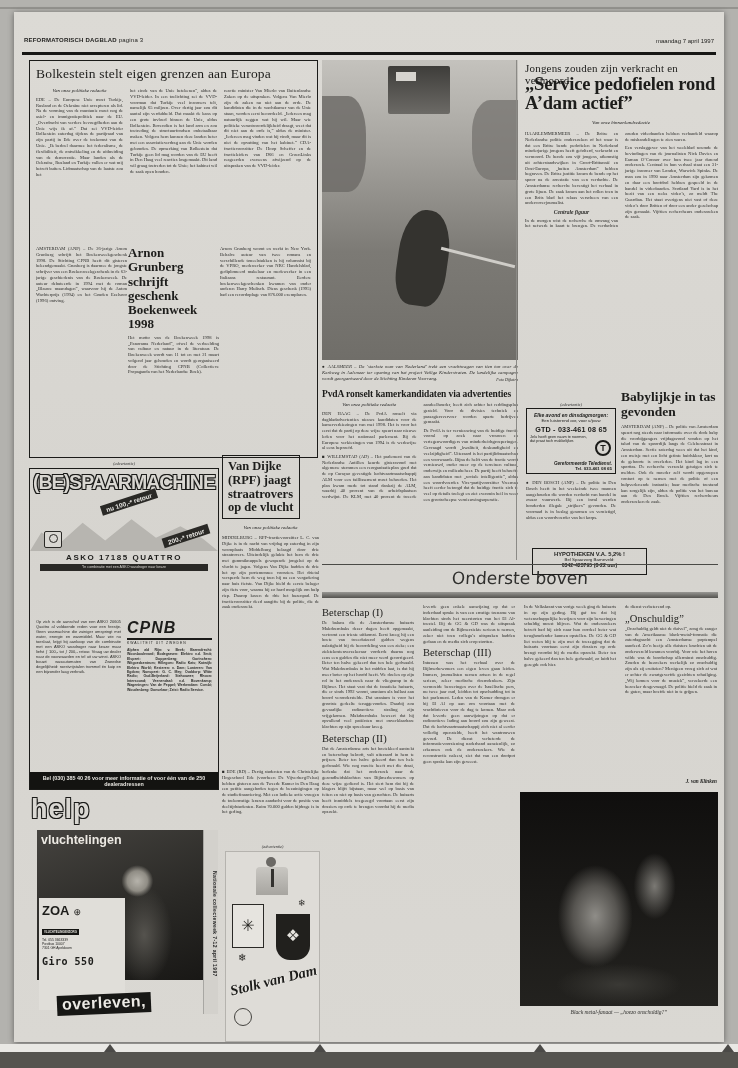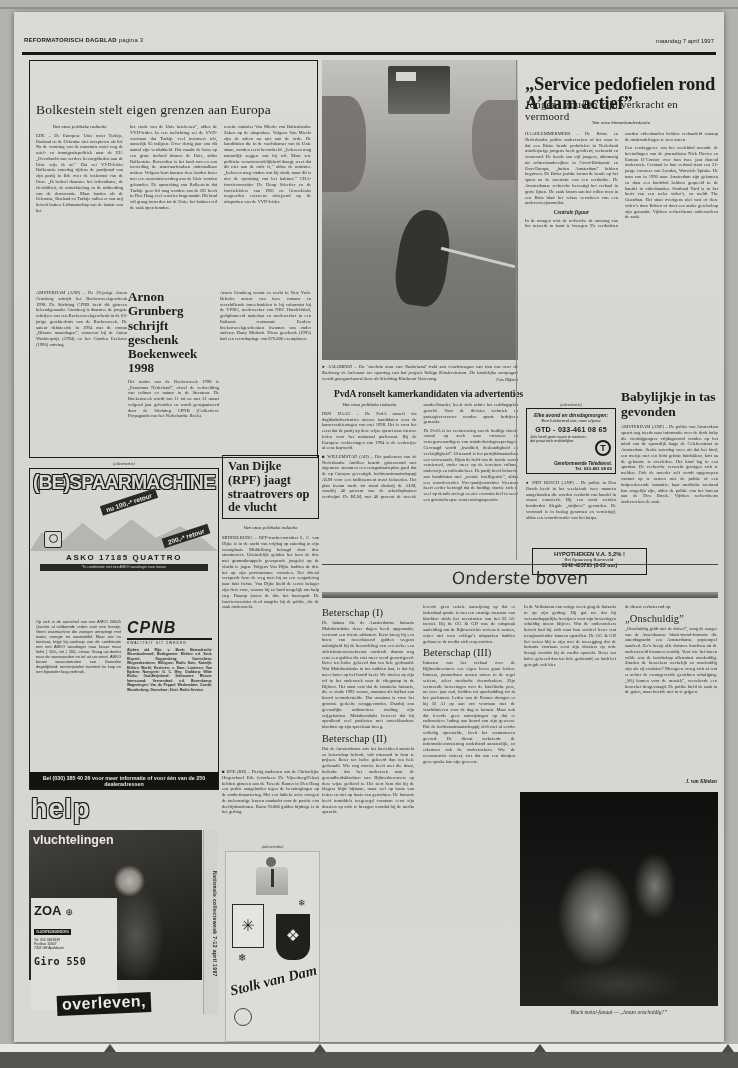--- a/index.html
+++ b/index.html
@@ -8,21 +8,21 @@
   .abs { position:absolute; }
   .page { position:absolute; left:14px; top:12px; width:710px; height:1030px;
           background:linear-gradient(180deg,#dcdad5,#d6d4cf 55%,#dad8d3); box-shadow:0 1px 6px rgba(0,0,0,.45); }
   .sans { font-family:"Liberation Sans", sans-serif; }
   .mono { font-family:"DejaVu Sans Mono", monospace; }
   .b { font-weight:bold; } .i { font-style:italic; } .ctr { text-align:center; } .rgt { text-align:right; }
   .greek { font-size:4.6px; line-height:1.26; text-align:justify; color:#2c2c2a; overflow:hidden; }
   .greek p { margin:0 0 2.5px; }
   .byline { font-style:italic; font-size:5px; text-align:center; margin:0 0 3px; color:#222; }
   .headrule { background:#161614; }
-  .kicker { font-size:13.5px; letter-spacing:.2px;margin-top:36px; }
+  .kicker { font-size:13.5px; letter-spacing:.2px; }
   .headline-xl { font-size:27px; font-weight:bold; line-height:1.03; letter-spacing:-.3px; }
   .headline-lg { font-size:18.5px; font-weight:bold; line-height:1.05; letter-spacing:-.2px; }
   .headline-md { font-size:13px; font-weight:bold; line-height:1.1; }
   .headline-sm { font-size:9.5px; font-weight:bold; letter-spacing:-.1px; }
   .cols3 { column-count:3; column-gap:7px; }
   .cols2 { column-count:2; column-gap:7px; }
   .adlabel { font-size:4.2px; font-style:italic; text-align:center; color:#333; }
   .outline-txt { color:#d9d7d2; text-shadow:-1px -1px 0 #1b1b19, 1px -1px 0 #1b1b19, -1px 1px 0 #1b1b19, 1px 1px 0 #1b1b19, 0 1px 0 #1b1b19, 0 -1px 0 #1b1b19; }
   .ond-h { font-size:10.5px; margin:3px 0 2px; letter-spacing:.1px; }
   .badge { background:#2a2926; color:#eae9e5; font-weight:bold; font-size:6.5px; padding:1.5px 5px; transform:rotate(-18deg); font-family:"Liberation Sans",sans-serif; white-space:nowrap; }
@@ -55,21 +55,21 @@
     <div class="abs headrule" style="left:8px;top:40px;width:694px;height:3px"></div>
 
     <div class="abs" style="left:15px;top:48px;width:289px;height:398px;border:1px solid #1b1b19;padding:5px 6px;overflow:hidden">
       <div class="kicker">Bolkestein stelt eigen grenzen aan Europa</div>
       <div class="cols3 greek" style="margin-top:6px;height:158px">
         <p class="byline">Van onze politieke redactie</p>
         <p>EDE – De Europese Unie moet Turkije, Rusland en de Oekraïne niet accepteren als lid. Na de vorming van de muntunie moet nog de asiel- en immigratiepolitiek naar de EU. „Overdracht van verdere bevoegdheden aan de Unie wijs ik af.” Dat zei VVD-leider Bolkestein zaterdag tijdens de partijraad van zijn partij in Ede over de toekomst van de Unie. „Ik bedoel daarmee het federalisme, de flexibiliteit, de ontwikkeling en de uitbreiding van de democratie. Maar landen als de Oekraïne, Rusland en Turkije vallen er wat mij betreft buiten. Lidmaatschap van de laatste zou het</p>
         <p>het einde van de Unie betekenen”, aldus de VVD-leider. In een toelichting zei de VVD-voorman dat Turkije veel inwoners telt, namelijk 65 miljoen. Over dertig jaar zou dit aantal zijn verdubbeld. Dat maakt de kans op een grote invloed binnen de Unie, aldus Bolkestein. Bovendien is het land arm en zou toetreding de structuurfondsen onbetaalbaar maken. Volgens hem kunnen deze landen beter met een associatieverdrag aan de Unie worden gebonden. De opmerking van Bolkestein dat Turkije geen lid mag worden van de EU heeft in Den Haag veel reacties losgemaakt. Dit land wil graag toetreden tot de Unie; het kabinet wil de zaak open houden.</p>
         <p>reactie minister Van Mierlo van Buitenlandse Zaken op de uitspraken. Volgens Van Mierlo zijn de zaken nu niet aan de orde. De kandidaten die in de wachtkamer van de Unie staan, worden eerst beoordeeld. „Iedereen mag natuurlijk zeggen wat hij wil. Maar wie politieke verantwoordelijkheid draagt, weet dat dit niet aan de orde is,” aldus de minister. „Iedereen mag vinden wat hij vindt, maar dit is niet de opvatting van het kabinet.” CDA-fractievoorzitter De Hoop Scheffer en de fractieleiders van D66 en GroenLinks reageerden eveneens afwijzend op de uitspraken van de VVD-leider.</p>
       </div>
-      <div style="margin-top:8px;display:grid;grid-template-columns:1fr 1fr 1fr;gap:1px;height:150px;overflow:hidden">
+      <div style="margin-top:0;display:grid;grid-template-columns:1fr 1fr 1fr;gap:1px;height:150px;overflow:hidden">
         <div class="greek">AMSTERDAM (ANP) – De 26-jarige Arnon Grunberg schrijft het Boekenweekgeschenk 1998. De Stichting CPNB heeft dit gisteren bekendgemaakt. Grunberg is daarmee de jongste schrijver van een Boekenweekgeschenk in de 63-jarige geschiedenis van de Boekenweek. De auteur debuteerde in 1994 met de roman „Blauwe maandagen”, waarvoor hij de Anton Wachterprijs (1994) en het Gouden Ezelsoor (1996) ontving.</div>
         <div>
           <div class="headline-md" style="margin-bottom:3px">Arnon Grunberg schrijft geschenk Boekenweek 1998</div>
           <div class="greek">Het motto van de Boekenweek 1998 is „Panorama Nederland”, ofwel de verbeelding van cultuur en natuur in de literatuur. De Boekenweek wordt van 11 tot en met 21 maart volgend jaar gehouden en wordt georganiseerd door de Stichting CPNB (Collectieve Propaganda van het Nederlandse Boek).</div>
         </div>
         <div class="greek">Arnon Grunberg woont en werkt in New York. Behalve auteur van twee romans en verschillende toneelstukken is hij columnist bij de VPRO, medewerker van NRC Handelsblad, gediplomeerd makelaar en medewerker in een Italiaans restaurant. Eerdere boekenweekgeschenken kwamen van onder anderen Harry Mulisch. Diens geschenk (1995) had een recordoplage van 876.000 exemplaren.</div>
       </div>
     </div>
 
     <div class="abs photo-street" style="left:308px;top:48px;width:196px;height:300px">
@@ -78,21 +78,21 @@
       <div class="abs" style="left:0;top:36px;width:44px;height:96px;background:#6e6c68;border-radius:0 40% 40% 0;opacity:.85"></div>
       <div class="abs" style="left:150px;top:40px;width:46px;height:80px;background:#787672;border-radius:40% 0 0 40%;opacity:.8"></div>
       <div class="abs" style="left:76px;top:150px;width:50px;height:96px;background:#34332f;border-radius:45% 45% 35% 35%;transform:rotate(8deg)"></div>
       <div class="abs" style="left:118px;top:196px;width:76px;height:3px;background:#cfcdc8;transform:rotate(14deg)"></div>
     </div>
     <div class="abs" style="left:308px;top:352px;width:196px">
       <p class="greek i" style="font-size:4.9px">● AALSMEER – De ‘sterkste man van Nederland’ trekt een vrachtwagen van tien ton over de Kerkweg in Aalsmeer ter opening van het project Veilige Kinderstraten. De landelijke campagne wordt georganiseerd door de Stichting Kinderen Voorrang.</p>
       <div class="i rgt" style="font-size:4px;margin-top:-6px">Foto Dijkstra</div>
     </div>
 
-    <div class="abs headline-sm" style="left:320px;top:377px;width:196px">PvdA ronselt kamerkandidaten via advertenties</div>
+    <div class="abs headline-sm" style="left:308px;top:377px;width:196px">PvdA ronselt kamerkandidaten via advertenties</div>
     <div class="abs cols2 greek" style="left:308px;top:390px;width:196px;height:158px">
       <p class="byline">Van onze politieke redactie</p>
       <p>DEN HAAG – De PvdA ronselt via dagbladadvertenties nieuwe kandidaten voor de kamerverkiezingen van mei 1998. Het is voor het eerst dat de partij op deze wijze speurt naar nieuwe leden voor het nationaal parlement. Bij de Europese verkiezingen van 1994 is de werkwijze al eens beproefd.</p>
       <p>■ WILLEMSTAD (AD) – Het parlement van de Nederlandse Antillen keurde gisteravond met algemene stemmen een reorganisatieplan goed dat de op Curaçao gevestigde luchtvaartmaatschappij ALM voor een faillissement moet behoeden. Het plan kwam mede tot stand dankzij de ALM, waarbij 40 procent van de arbeidsplaatsen verdwijnt. De KLM, met 40 procent de tweede aandeelhouder, heeft zich achter het reddingsplan gesteld. Voor de divisies techniek en passagiersvervoer worden aparte bedrijven gemaakt.</p>
       <p>De PvdA is ter vernieuwing van de huidige fractie vooral op zoek naar vrouwen en vertegenwoordigers van minderheidsgroeperingen. Gevraagd wordt „kwaliteit, deskundigheid en veelzijdigheid”. Uiteraard is het partijlidmaatschap een voorwaarde. Bijna de helft van de fractie wordt vernieuwd, onder meer op de terreinen cultuur, onderwijs en milieubeheer. De partij heeft behoefte aan kandidaten met „sociale intelligentie”, aldus een woordvoerder. Vice-partijvoorzitter Vreeman heeft eerder betoogd dat de huidige fractie zich te veel op details toelegt en ziet evenmin heil in weer een grootscheepse vernieuwingsoperatie.</p>
     </div>
 
     <div class="abs" style="left:502px;top:48px;width:1px;height:500px;background:#8b8a86"></div>
 
     <div class="abs kicker" style="left:511px;top:50px;width:192px;font-size:11px">Jongens zouden zijn verkracht en vermoord</div>
@@ -120,21 +120,21 @@
 
     <div class="abs sans ctr" style="left:518px;top:536px;width:115px;height:27px;border:1px solid #1b1b19;padding:1.5px">
       <div class="b" style="font-size:5.8px">HYPOTHEKEN V.A. 5,2% !</div>
       <div style="font-size:4.4px">Bel Spaarzorg Barneveld:</div>
       <div class="b" style="font-size:5.2px">0342-423795 (8-22 uur)</div>
     </div>
 
     <div class="abs headline-md" style="left:607px;top:378px;width:97px;font-size:13.5px">Babylijkje in tas gevonden</div>
     <div class="abs greek" style="left:607px;top:412px;width:97px;height:148px">AMSTERDAM (ANP) – De politie van Amsterdam speurt nog steeds naar informatie over de dode baby die voorbijgangers vrijdagavond vonden op het talud van de spoordijk langs de Celebesstraat in Amsterdam. Sectie zaterdag wees uit dat het kind, een meisje met een licht getinte huidskleur, kort na de geboorte is overleden. Het kind lag in een sporttas. De recherche verzoekt getuigen zich te melden. Ook de moeder zelf wordt opgeroepen contact op te nemen met de politie of een hulpverlenende instantie; haar medische toestand kan zorgelijk zijn, aldus de politie van het bureau aan de Den Broek. Vijftien rechercheurs onderzoeken de zaak.</div>
 
-    <div class="abs" style="left:208px;top:443px;width:97px;height:64px;border:1.5px solid #1b1b19;padding:4px 5px">
+    <div class="abs" style="left:208px;top:443px;width:78px;height:64px;border:1.5px solid #1b1b19;padding:4px 5px">
       <div class="headline-md" style="font-size:12.5px">Van Dijke (RPF) jaagt straatrovers op de vlucht</div>
     </div>
     <div class="abs byline" style="left:208px;top:513px;width:97px">Van onze politieke redactie</div>
     <div class="abs greek" style="left:208px;top:523px;width:97px;height:232px">MIDDELBURG – RPF-fractievoorzitter L. C. van Dijke is in de nacht van vrijdag op zaterdag in zijn woonplaats Middelburg belaagd door drie straatrovers. Uiteindelijk gelukte het hem de drie met gummiknuppels gewapende jongelui op de vlucht te jagen. Volgens Van Dijke hadden de drie het op zijn portemonnee voorzien. Het drietal versperde hem de weg toen hij na een vergadering naar huis fietste. Van Dijke hield de eerste belager zijn fiets voor, waarna hij zo hard mogelijk om hulp riep. Daarop kozen de drie het hazenpad. De fractievoorzitter deed aangifte bij de politie, die de zaak onderzoekt.</div>
     <div class="abs greek" style="left:208px;top:757px;width:97px;height:64px">■ EDE (RD) – Dertig studenten van de Christelijke Hogeschool Ede (voorheen De Vijverberg/Felua) hebben gisteren aan de Tweede Kamer in Den Haag een petitie aangeboden tegen de bezuinigingen op de studiefinanciering. Met een ludieke actie vroegen de toekomstige leraren aandacht voor de positie van deeltijdstudenten. Ruim 70.000 gulden bijdrage is in het geding.</div>
 
     <div class="abs adlabel" style="left:15px;top:449px;width:190px">(advertentie)</div>
     <div class="abs sans" style="left:15px;top:456px;width:190px;height:322px;border:1px solid #1b1b19;overflow:hidden">
       <div class="ctr b outline-txt" style="font-size:19.5px;letter-spacing:-1px;margin-top:2px">(BE)SPAARMACHINE</div>
       <div class="abs" style="left:0;top:38px;width:188px;height:44px;background:#b7b5b0;clip-path:polygon(0% 100%,6% 58%,16% 82%,28% 36%,40% 76%,54% 28%,67% 70%,80% 44%,92% 72%,100% 100%)"></div>
@@ -152,21 +152,21 @@
           <div style="height:2px;background:#1b1b19;margin:1px 0 1px"></div>
           <div style="font-size:3.4px;letter-spacing:1px;margin-bottom:3px">KWALITEIT UIT ZWEDEN</div>
           <div class="greek sans b" style="font-size:3.5px">Alphen a/d Rijn: v. Beek; Barendrecht: Woonboulevard; Bodegraven: Elektro v.d. Smit; Elspeet: Doppenberg; Gorinchem: Witgoedcentrum; Hillegom: Radio Kats; Katwijk: Elektro World; Kesteren: v. Dam; Lunteren: Van Egdom; Nunspeet: G. C. Mey; Ouddorp: Witte Radio; Oud-Beijerland: Stehouwer; Rhoon: Intersound; Veenendaal: v.d. Bovenkamp; Wageningen: Van de Peppel; Werkendam: Combi; Woudenberg: Donselaar; Zeist: Radio Service.</div>
         </div>
       </div>
       <div class="abs ctr b" style="left:0;top:303px;width:188px;height:17px;background:#131311;color:#e6e4df;font-size:5.4px;padding:3px 8px 0">Bel (030) 385 40 26 voor meer informatie of voor één van de 250 dealeradressen</div>
     </div>
 
     <div class="abs" style="left:15px;top:786px;width:190px;height:244px">
       <div class="abs sans b outline-txt" style="left:2px;top:-4px;font-size:27px;letter-spacing:1px">help</div>
-      <div class="abs photo-zoa" style="left:0;top:32px;width:173px;height:150px">
+      <div class="abs photo-zoa" style="left:8px;top:32px;width:173px;height:150px">
         <div class="abs sans b" style="left:4px;top:3px;font-size:12.5px;color:#ece9e3">vluchtelingen</div>
         <div class="abs" style="left:2px;top:68px;width:86px;height:112px;background:#e0ded9;padding:3px">
           <div>
             <span class="sans b" style="font-size:13px">ZOA</span>
             <span style="font-size:9px">⊕</span>
           </div>
           <div class="chip b" style="display:inline-block;font-size:2.9px;padding:1px 2px;margin:1px 0 3px">VLUCHTELINGENZORG</div>
           <div class="sans" style="font-size:3.4px">Tel. 055 3663339</div>
           <div class="sans" style="font-size:3.4px">Postbus 10007</div>
           <div class="sans" style="font-size:3.4px;margin-bottom:6px">7301 GH Apeldoorn</div>

